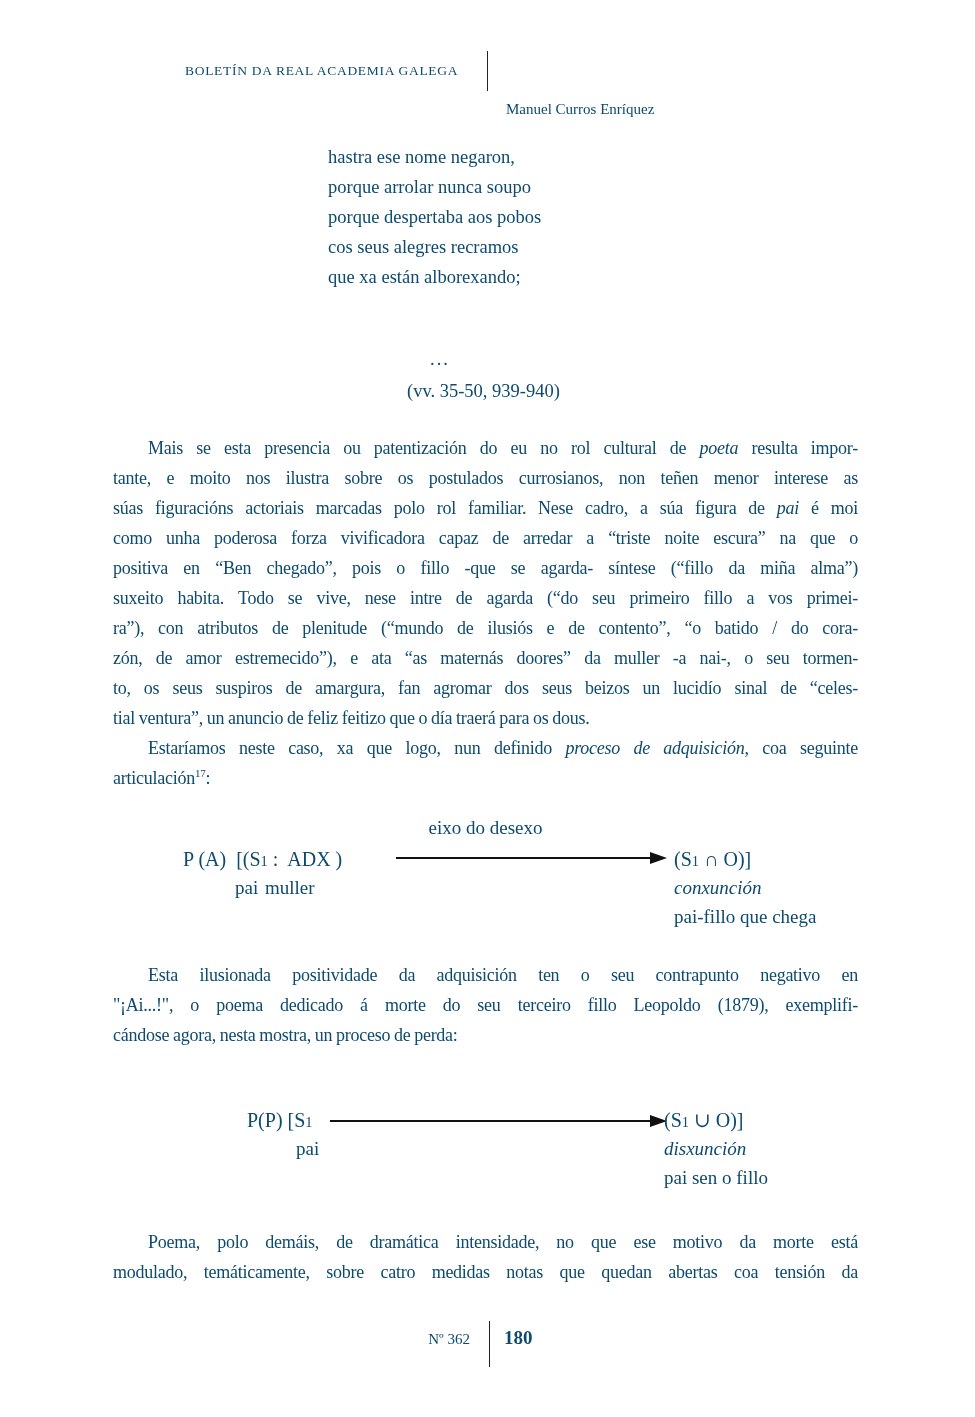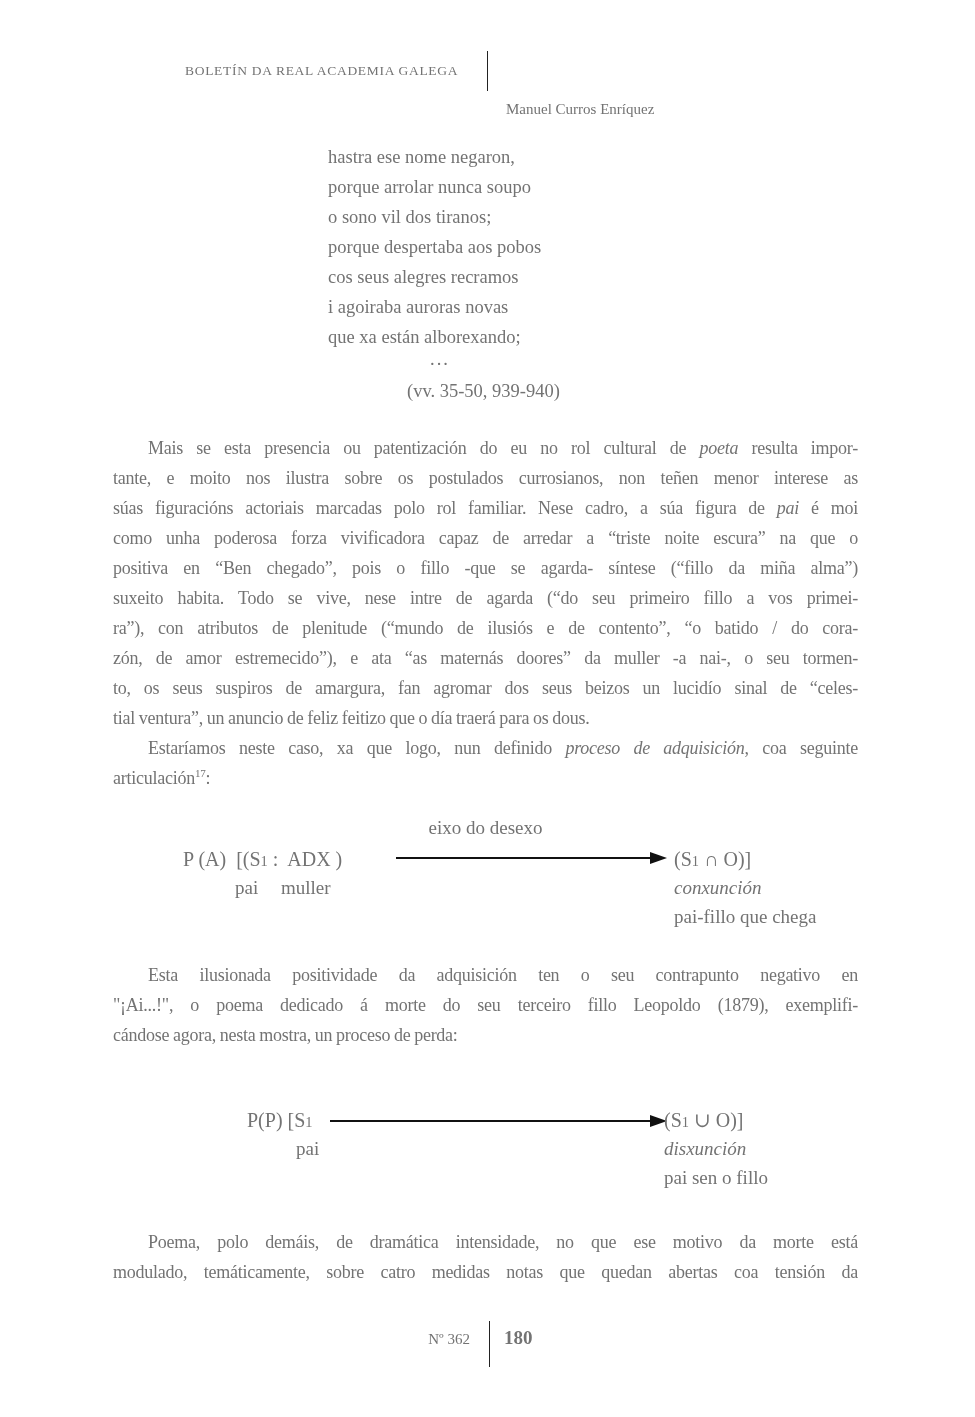--- a/index.html
+++ b/index.html
@@ -1,18 +1,18 @@
 <!DOCTYPE html>
 <html><head>
 <meta charset="utf-8">
 <style>
   html,body { margin:0; padding:0; background:#e8e8e8; }
   .page {
     position:relative; width:975px; height:1417px; margin:0 auto;
-    background:#ffffff; color:#737373; overflow:hidden;
+    background:#ffffff; color:#0c4a6e; overflow:hidden;
     font-family:"Liberation Serif","DejaVu Serif",serif;
   }
 
   
   .journal { position:absolute; left:185px; top:63px; font-size:13.5px; letter-spacing:0.7px; white-space:nowrap; }
   .author  { position:absolute; left:506px; top:61px; font-size:15px; white-space:nowrap;margin-top:40px; }
   .vrule   { position:absolute; width:1px; background:#222; }
   .vrule.hdr { left:487px; top:51px; height:40px; }
   .vrule.ftr { left:489px; top:1321px; height:46px; }
   .issue   { position:absolute; left:360px; top:1331px; width:110px; text-align:right; font-size:15px; }
@@ -49,24 +49,22 @@
 
 <div class="page">
 
   <span class="journal">BOLETÍN DA REAL ACADEMIA GALEGA</span>
   <div class="vrule hdr"></div>
   <span class="author">Manuel Curros Enríquez</span>
 
   <div class="poem">
       <div class="line">hastra ese nome negaron,</div>
       <div class="line">porque arrolar nunca soupo</div>
-      <div class="line">o sono vil dos tiranos;</div>
       <div class="line">porque despertaba aos pobos</div>
       <div class="line">cos seus alegres recramos</div>
-      <div class="line">i agoiraba auroras novas</div>
       <div class="line">que xa están alborexando;</div>
     </div>
   <div class="poem-dots">...</div>
   <div class="poem-cite">(vv. 35-50, 939-940)</div>
 
   <div class="para" style="top:433px">
       <div class="line just indent">Mais se esta presencia ou patentización do eu no rol cultural de <i>poeta</i> resulta impor-</div>
       <div class="line just">tante, e moito nos ilustra sobre os postulados currosianos, non teñen menor interese as</div>
       <div class="line just">súas figuracións actoriais marcadas polo rol familiar. Nese cadro, a súa figura de <i>pai</i> é moi</div>
       <div class="line just">como unha poderosa forza vivificadora capaz de arredar a “triste noite escura” na que o</div>
@@ -81,21 +79,21 @@
       <div class="line just indent">Estaríamos neste caso, xa que logo, nun definido <i>proceso de adquisición</i>, coa seguinte</div>
       <div class="line">articulación<sup>17</sup>:</div>
     </div>
 
   <div class="dlabel" style="top:813px">eixo do desexo</div>
   <span class="formula" style="left:183px; top:844px">P (A)  [(S<span class="sm">1</span> :  ADX )</span>
   <div class="shaft" style="left:396px; top:857px; width:256px"></div>
   <div class="ahead" style="left:650px; top:852px"></div>
   <span class="formula" style="left:674px; top:844px">(S<span class="sm">1</span> ∩ O)]</span>
   <span class="dtext" style="left:235px; top:873px">pai</span>
-  <span class="dtext" style="left:281px; top:873px">muller</span>
+  <span class="dtext" style="left:265px; top:873px">muller</span>
   <span class="dtext it" style="left:674px; top:873px">conxunción</span>
   <span class="dtext" style="left:674px; top:902px">pai-fillo que chega</span>
 
   <div class="para" style="top:960px">
       <div class="line just indent">Esta ilusionada positividade da adquisición ten o seu contrapunto negativo en</div>
       <div class="line just">"¡Ai...!", o poema dedicado á morte do seu terceiro fillo Leopoldo (1879), exemplifi-</div>
       <div class="line">cándose agora, nesta mostra, un proceso de perda:</div>
     </div>
 
   <span class="formula" style="left:247px; top:1105px">P(P) [S<span class="sm">1</span></span>

